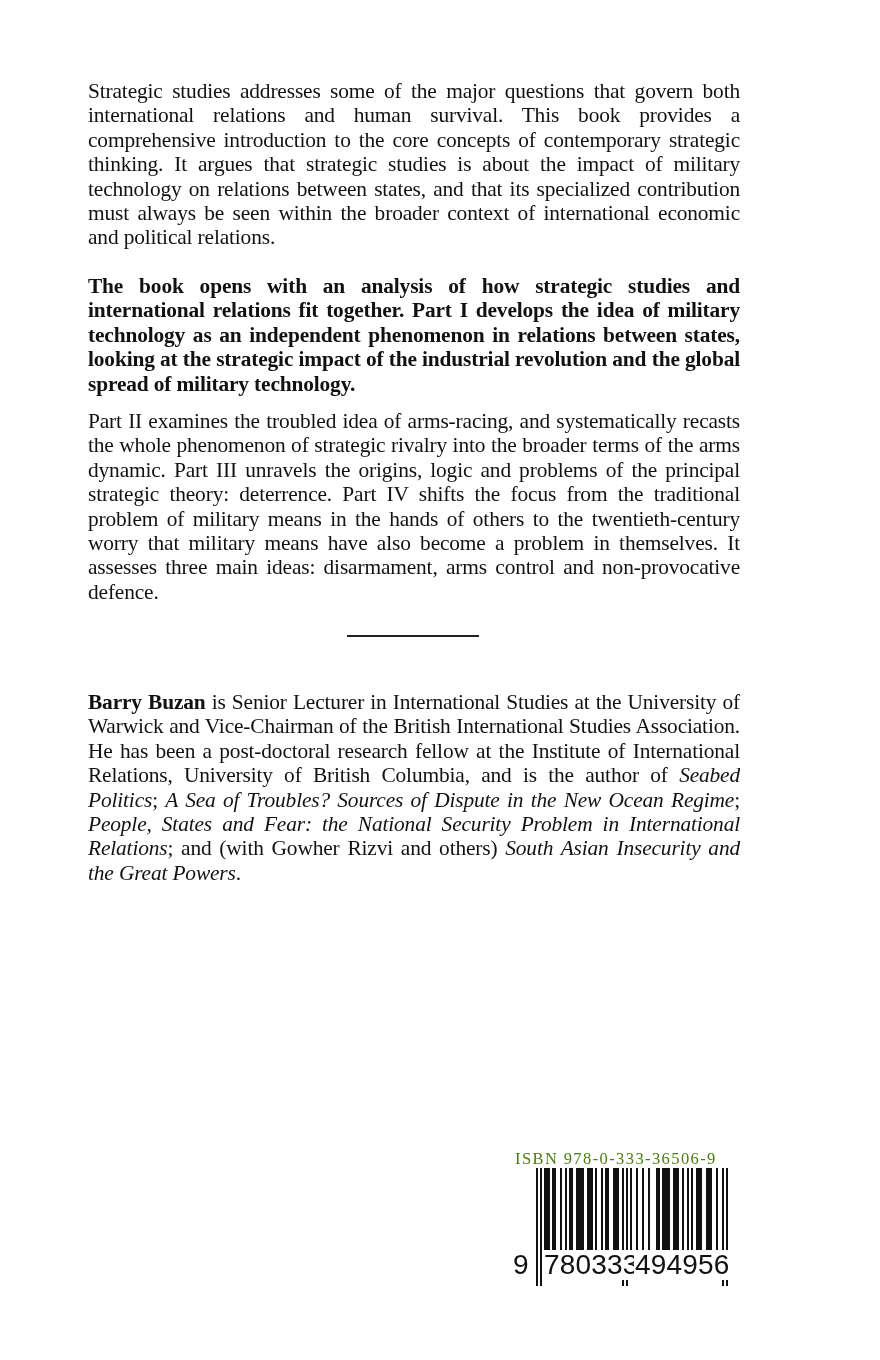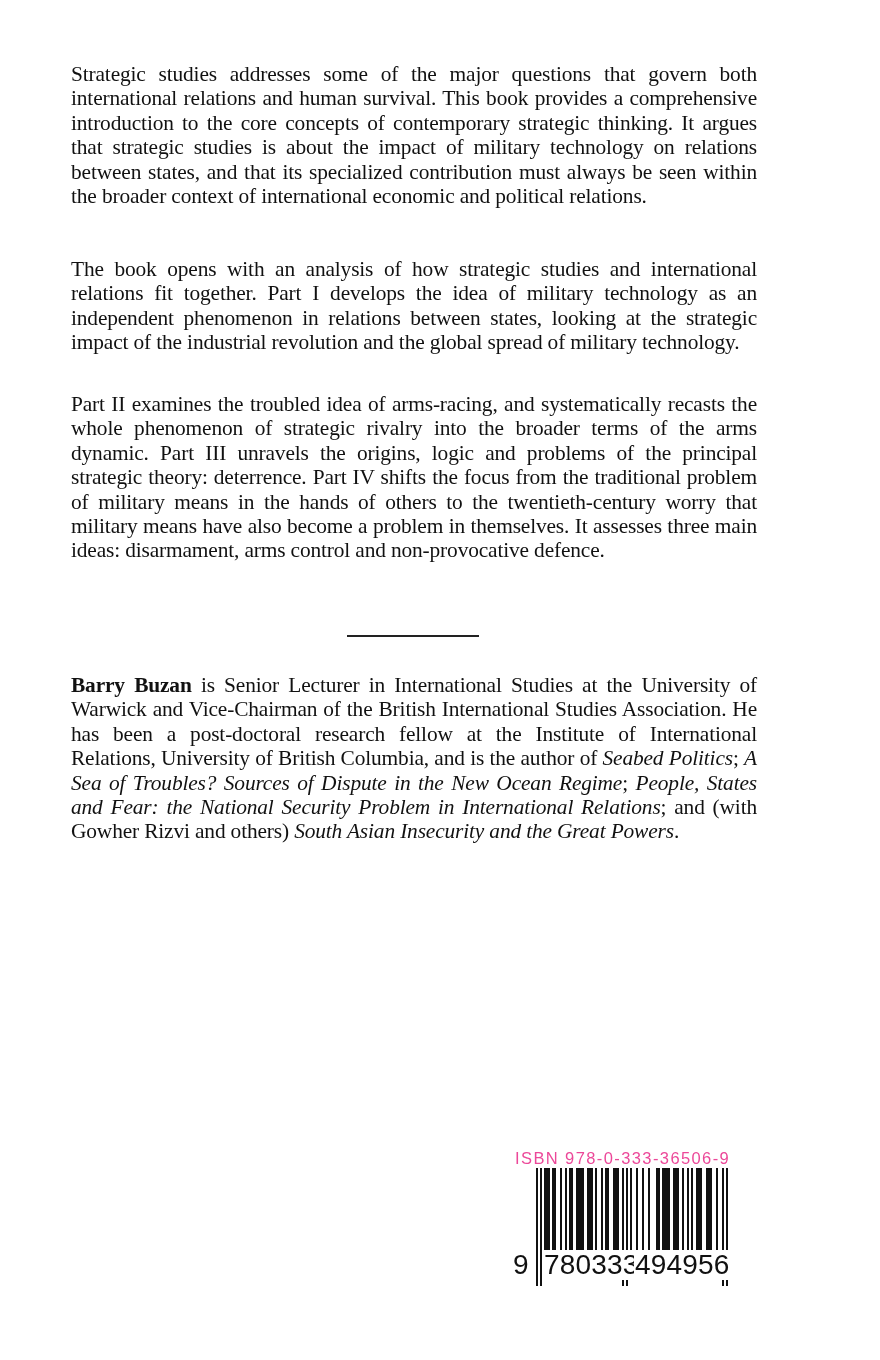--- a/index.html
+++ b/index.html
@@ -4,32 +4,32 @@
 <style>
   html, body { margin: 0; padding: 0; background: #ffffff; }
   body { width: 880px; height: 1360px; position: relative; overflow: hidden; color: #111; }
   .page { position: absolute; left: 0; top: 0; width: 880px; height: 1360px; background: #fff; }
   .copy {
     position: absolute; left: 71px; width: 686px;
     font-family: "Liberation Serif", "DejaVu Serif", serif;
     font-size: 21.4px; line-height: 24.4px; text-align: justify;
     letter-spacing: -0.15px; color: #111;
   }
-  .copy p { margin: 0; }
+  .copy p { margin: 17px; }
   #p1 { top: 62px; }
-  #p2 { top: 257px; }
+  #p2 { top: 257px; font-weight: bold; }
   #p3 { top: 392px; }
   #bio { top: 673px; font-family: Liberation Serif, serif; }
   .divider { position: absolute; left: 347px; top: 635px; width: 132px; height: 2px; background: #222; }
   b { font-weight: bold; }
   i { font-style: italic; }
   .isbn-label {
     position: absolute; left: 515px; top: 1149px; width: 240px;
-    font-family: Liberation Sans, sans-serif;
-    font-size: 16.5px; letter-spacing: 1.4px; color: #ec4899; white-space: nowrap;
+    font-family: Liberation Serif, serif;
+    font-size: 16.5px; letter-spacing: 1.4px; color: #4d7c0f; white-space: nowrap;
   }
   .barcode { position: absolute; left: 536px; top: 1168px; width: 192px; height: 118px; }
   .barcode svg { display: block; }
   .digits {
     position: absolute; top: 1250px;
     font-family: "Liberation Sans", "DejaVu Sans", sans-serif;
     font-size: 28px; line-height: 30px; color: #111; background: #fff; padding: 0 1px;
   }
   #d-first { left: 512px; background: transparent; }
   #d-left { left: 543px; letter-spacing: 0.2px; }

